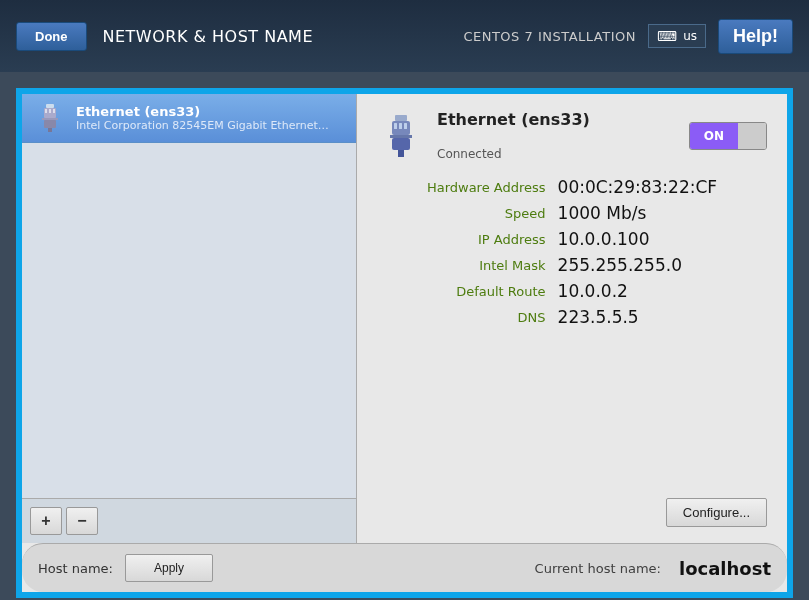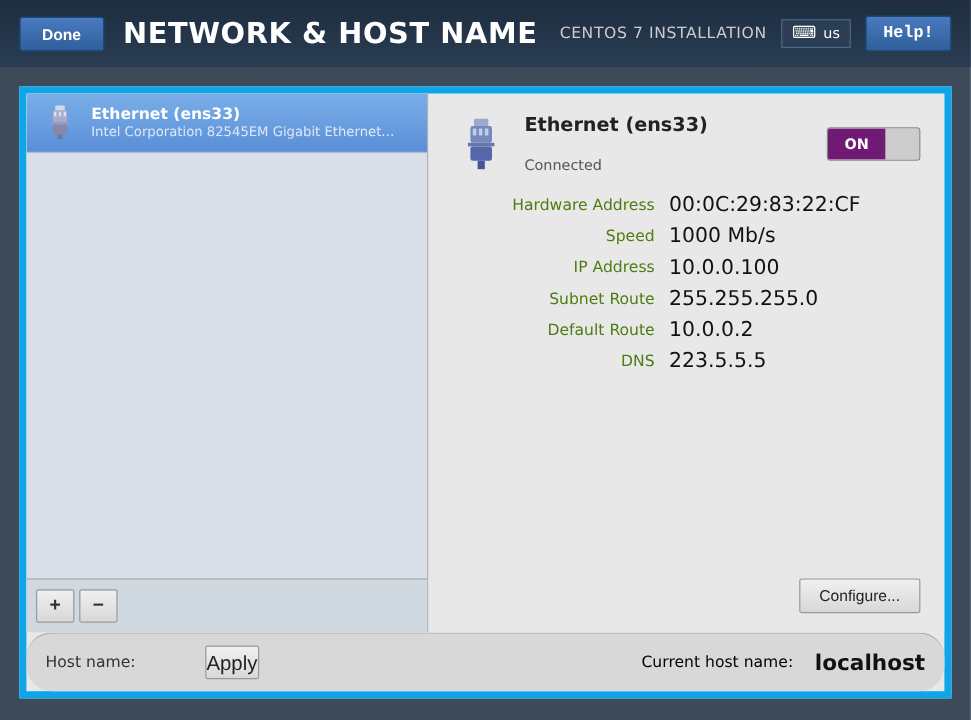--- a/index.html
+++ b/index.html
@@ -12,31 +12,31 @@
       overflow: hidden;
     }
 
     
     .header {
       display: flex;
       align-items: center;
       justify-content: space-between;
       background: linear-gradient(180deg, #1e2d40 0%, #2a3d52 100%);
       padding: 8px 16px;
-      height: 56px;
+      height: 72px;
     }
     .header-left {
       display: flex;
       align-items: center;
       gap: 16px;
     }
     .header-title {
       color: #ffffff;
-      font-size: 24px;
-      font-weight: bold;
+      font-size: 16px;
+      font-weight: normal;
       letter-spacing: 0.5px;
     }
     .done-button {
       background: linear-gradient(180deg, #4a7abf 0%, #2e5f9a 100%);
       color: #ffffff;
       border: 1px solid #1a4a7a;
       padding: 6px 18px;
       font-size: 13px;
       font-weight: bold;
       cursor: pointer;
@@ -64,25 +64,24 @@
       gap: 6px;
     }
     .keyboard-icon {
       font-size: 14px;
     }
     .help-button {
       background: linear-gradient(180deg, #4a7abf 0%, #2e5f9a 100%);
       color: #ffffff;
       border: 1px solid #1a4a7a;
       padding: 6px 14px;
-      font-size: 14px;
+      font-size: 18px;
       font-weight: bold;
       cursor: pointer;
       border-radius: 3px;
-      font-family: Liberation Mono, monospace;
     }
 
     
     .main {
       background: #e8e8e8;
       margin: 16px;
       padding: 0;
       border: 6px solid #0ea5e9;
       height: 510px;
       display: flex;
@@ -208,21 +207,21 @@
 
     
     .toggle-switch {
       display: flex;
       border: 1px solid #888888;
       border-radius: 3px;
       overflow: hidden;
       height: 28px;
     }
     .toggle-on {
-      background: #701a75;
+      background: #8b5cf6;
       color: #ffffff;
       padding: 4px 14px;
       font-size: 12px;
       font-weight: bold;
       cursor: pointer;
       display: flex;
       align-items: center;
     }
     .toggle-off {
       background: #cccccc;
@@ -285,31 +284,30 @@
       height: 28px;
       border: 1px solid #888888;
       padding: 2px 6px;
       font-size: 13px;
       background: #ffffff;
       color: #111111;
     }
     .apply-button {
       background: linear-gradient(180deg, #f0f0f0 0%, #d8d8d8 100%);
       border: 1px solid #999999;
-      padding: 4px 0;
-      font-size: 17px;
+      padding: 4px 28px;
+      font-size: 12px;
       cursor: pointer;
       border-radius: 2px;
       color: #222222;
       height: 28px;
-      margin-left: 46px;
     }
 
     .current-hostname-label {
-      color: #000000;
+      color: #404040;
       font-size: 13px;
       margin-left: auto;
     }
     .current-hostname-value {
       color: #111111;
       font-size: 18px;
       font-weight: bold;
       margin-left: 6px;
     }
   </style>
@@ -390,21 +388,21 @@
       <div class="network-details">
         <span class="detail-label">Hardware Address</span>
         <span class="detail-value">00:0C:29:83:22:CF</span>
 
         <span class="detail-label">Speed</span>
         <span class="detail-value">1000 Mb/s</span>
 
         <span class="detail-label">IP Address</span>
         <span class="detail-value">10.0.0.100</span>
 
-        <span class="detail-label">Subnet Route</span>
+        <span class="detail-label">Intel Mask</span>
         <span class="detail-value">255.255.255.0</span>
 
         <span class="detail-label">Default Route</span>
         <span class="detail-value">10.0.0.2</span>
 
         <span class="detail-label">DNS</span>
         <span class="detail-value">223.5.5.5</span>
       </div>
 
       <div class="spacer"></div>

